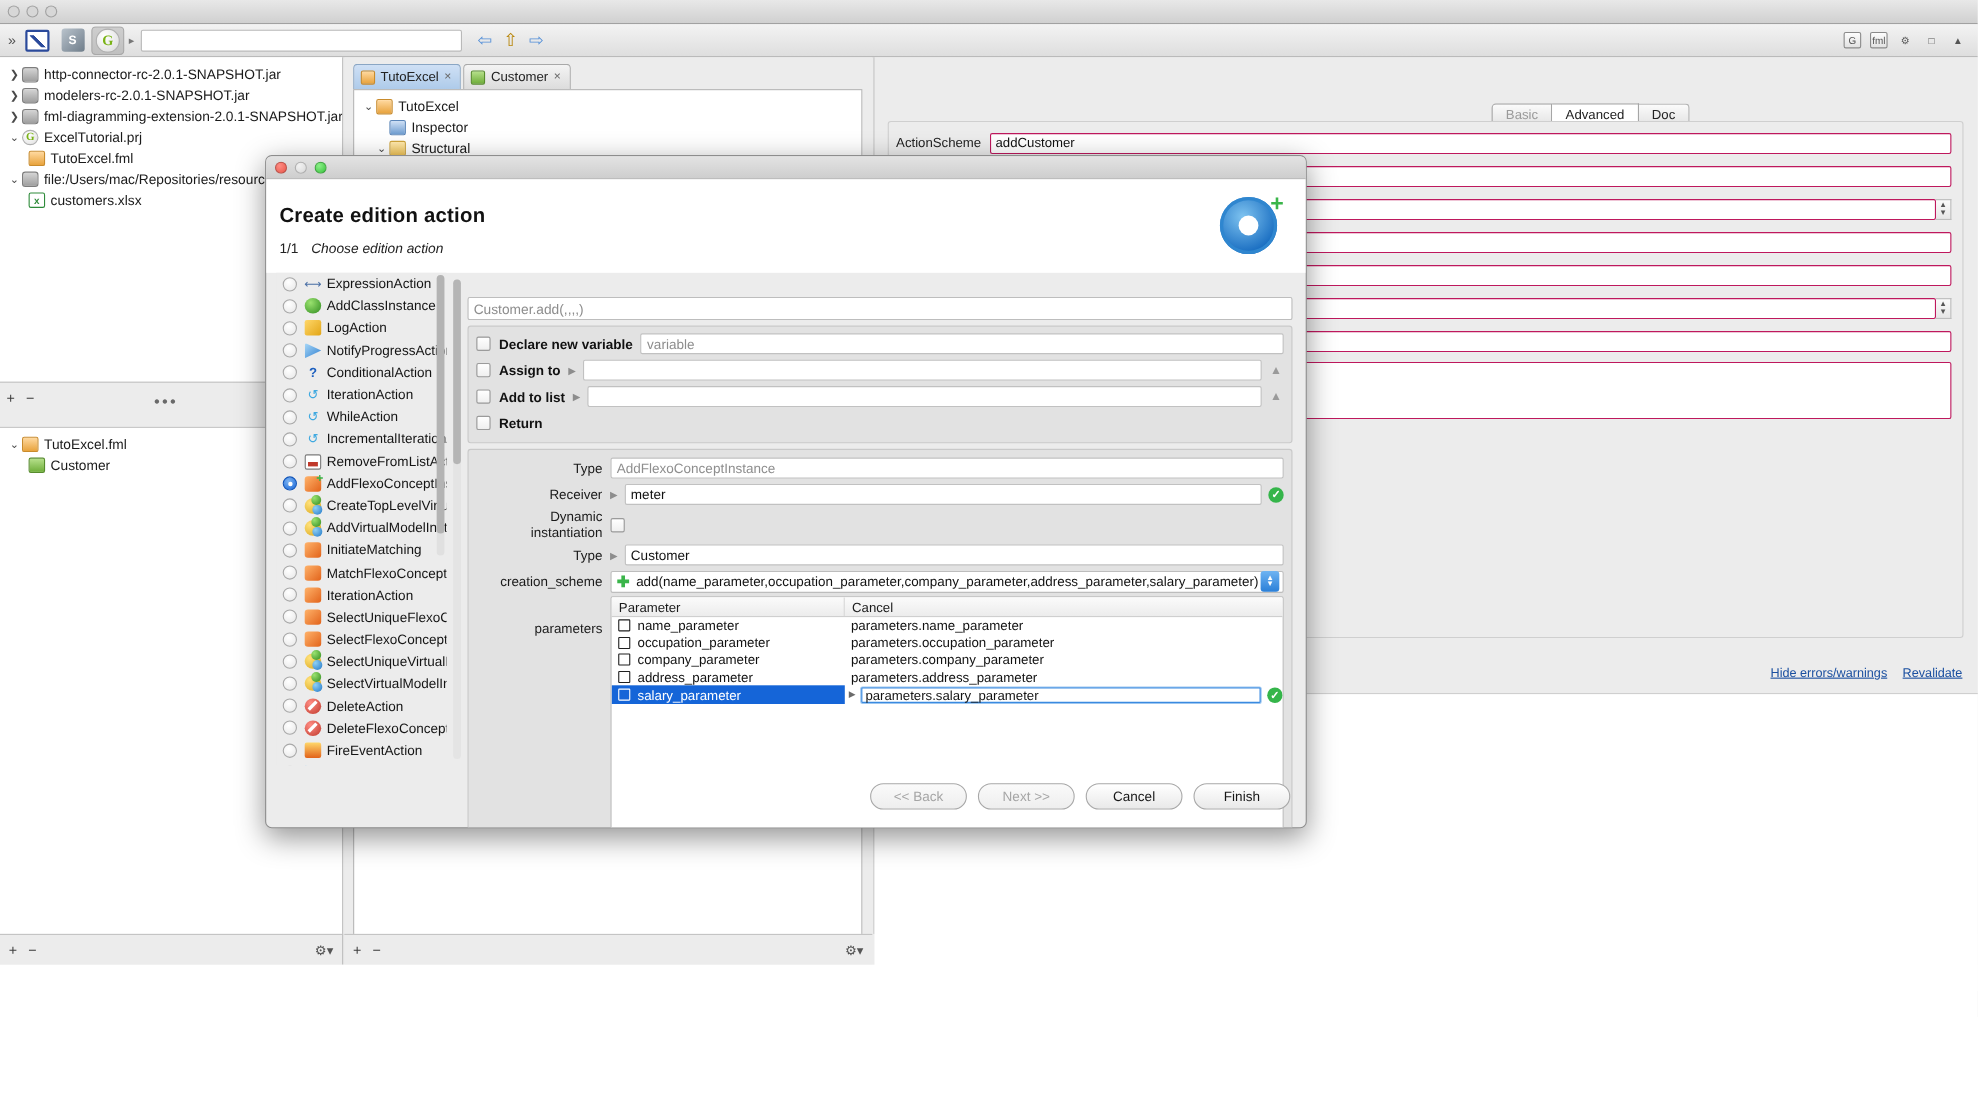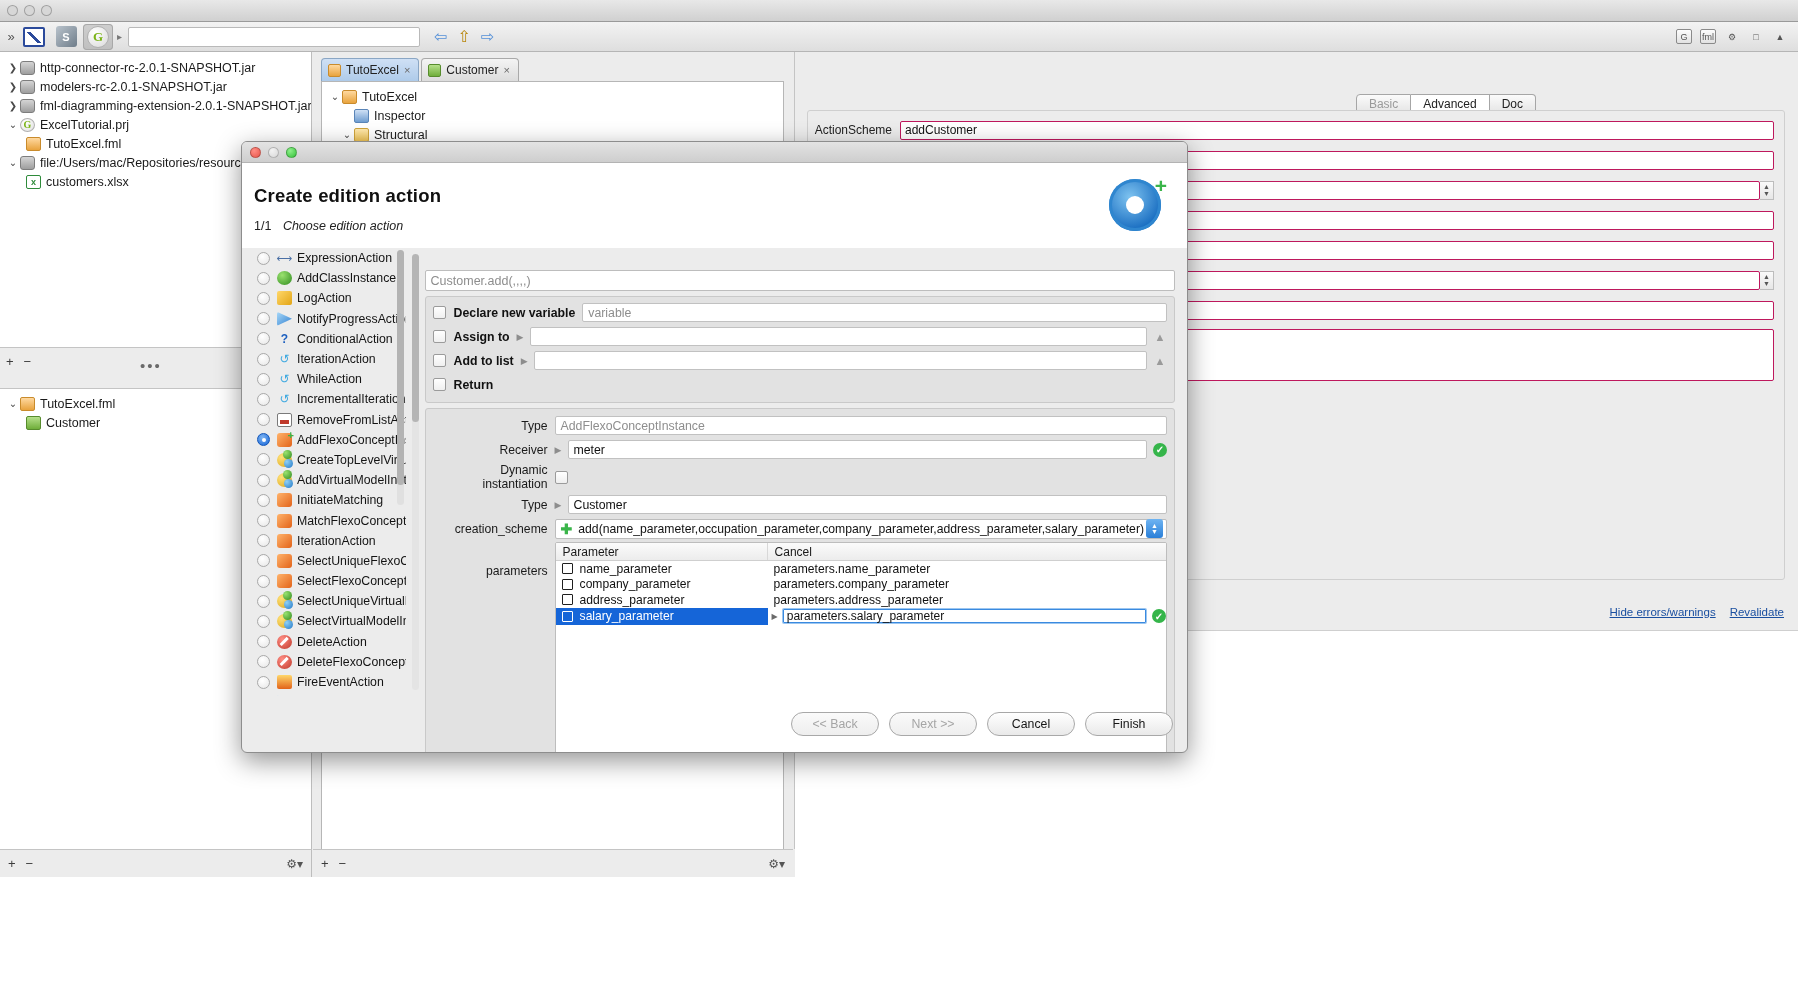--- a/index.html
+++ b/index.html
@@ -710,20 +710,29 @@
                     <span class="pt-cb"></span>
                     <span class="pt-name">name_parameter</span>
                   </span>
                   <span class="pt-c2">
                     <span class="pt-val">parameters.name_parameter</span>
                   </span>
                 </span>
                 <span class="pt-row">
                   <span class="pt-c1">
                     <span class="pt-cb"></span>
+                    <span class="pt-name">occupation_parameter</span>
+                  </span>
+                  <span class="pt-c2">
+                    <span class="pt-val">parameters.occupation_parameter</span>
+                  </span>
+                </span>
+                <span class="pt-row">
+                  <span class="pt-c1">
+                    <span class="pt-cb"></span>
                     <span class="pt-name">company_parameter</span>
                   </span>
                   <span class="pt-c2">
                     <span class="pt-val">parameters.company_parameter</span>
                   </span>
                 </span>
                 <span class="pt-row">
                   <span class="pt-c1">
                     <span class="pt-cb"></span>
                     <span class="pt-name">address_parameter</span>

